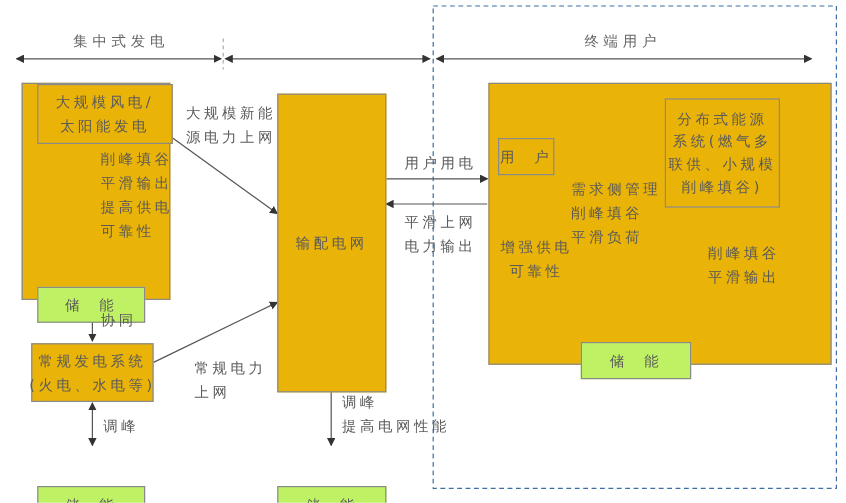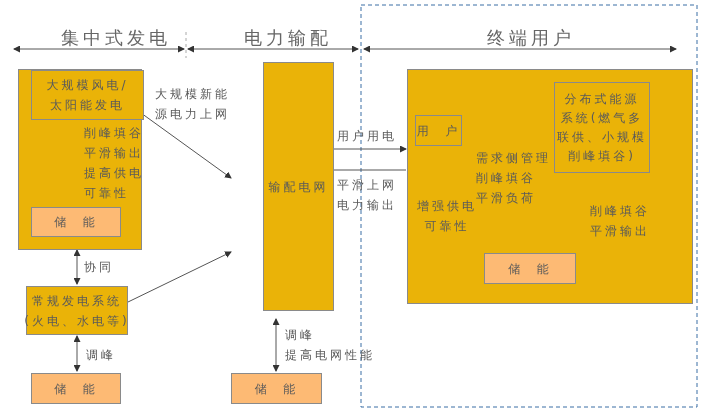--- a/index.html
+++ b/index.html
@@ -1,23 +1,23 @@
 <!DOCTYPE html>
 <html><head>
 <meta charset="utf-8">
 <style>
   html, body { margin: 0; padding: 0; background: #ffffff; }
   body { width: 705px; height: 419px; position: relative; overflow: hidden;
          font-family: "DejaVu Sans", sans-serif; color: #555; }
   #stage { position: absolute; left: 0; top: 0; width: 705px; height: 419px; }
   .box { position: absolute; border: 1.5px solid #8a8a8a; background: #eab308; box-sizing: border-box; }
-  .gray { background: #fdba74; }
+  .gray { background: #bef264; margin-top: 32px; }
   .txt { position: absolute; font-size: 12px; line-height: 20px; color: #5a5a5a; letter-spacing: 3px; white-space: pre; }
   .ctr { display: flex; align-items: center; justify-content: center; text-align: center; }
-  .sec { position: absolute; font-size: 18px; color: #666; letter-spacing: 4px; }
+  .sec { position: absolute; font-size: 12px; color: #666; letter-spacing: 4px; }
   svg { position: absolute; left: 0; top: 0; }
 </style>
 </head>
 <body>
 
 <div id="stage">
 
   <svg width="705" height="419">
     <defs>
       <marker id="ah" markerWidth="7" markerHeight="7" refX="6" refY="3.5" orient="auto">
@@ -54,41 +54,42 @@
 
     <polyline points="554,128 484,128" fill="none" stroke="#555" marker-end="url(#ah)"></polyline>
     <line x1="554" y1="131" x2="554" y2="131" stroke="#555"></line>
 
     <line x1="444" y1="146" x2="515" y2="251" stroke="#555" marker-start="url(#as)" marker-end="url(#ah)"></line>
 
     <line x1="603" y1="173" x2="548" y2="251" stroke="#555" marker-start="url(#as)" marker-end="url(#ah)"></line>
   </svg>
 
   <div class="sec" style="left:61px;top:26px;">集中式发电</div>
-  <div class="sec" style="left:244px;top:26px;">电力输配</div>
   <div class="sec" style="left:487px;top:26px;">终端用户</div>
 
   <div class="box" style="left:18px;top:69px;width:124px;height:181px;"></div>
   <div class="box txt ctr" style="left:31px;top:70px;width:113px;height:50px;">大规模风电/
 太阳能发电</div>
   <div class="txt" style="left:84px;top:123px;">削峰填谷
 平滑输出
 提高供电
 可靠性</div>
   <div class="box gray txt ctr" style="left:31px;top:207px;width:90px;height:30px;">储  能</div>
 
   <div class="txt" style="left:84px;top:257px;">协同</div>
   <div class="box txt ctr" style="left:26px;top:286px;width:102px;height:49px;">常规发电系统
 (火电、水电等)</div>
   <div class="txt" style="left:86px;top:345px;">调峰</div>
   <div class="box gray txt ctr" style="left:31px;top:373px;width:90px;height:31px;">储  能</div>
 
   <div class="txt" style="left:155px;top:84px;">大规模新能
 源电力上网</div>
-  <div class="box txt ctr" style="left:231px;top:62px;width:71px;height:249px;margin-left:32px;">输配电网</div>
+  <div class="txt" style="left:162px;top:297px;">常规电力
+上网</div>
+  <div class="box txt ctr" style="left:231px;top:78px;width:91px;height:249px;">输配电网</div>
   <div class="txt" style="left:285px;top:325px;">调峰
 提高电网性能</div>
   <div class="box gray txt ctr" style="left:231px;top:373px;width:91px;height:31px;">储  能</div>
 
   <div class="txt" style="left:337px;top:126px;">用户用电</div>
   <div class="txt" style="left:337px;top:175px;">平滑上网
 电力输出</div>
 
   <div class="box" style="left:407px;top:69px;width:286px;height:235px;"></div>
   <div class="box txt ctr" style="left:415px;top:115px;width:47px;height:31px;">用  户</div>

